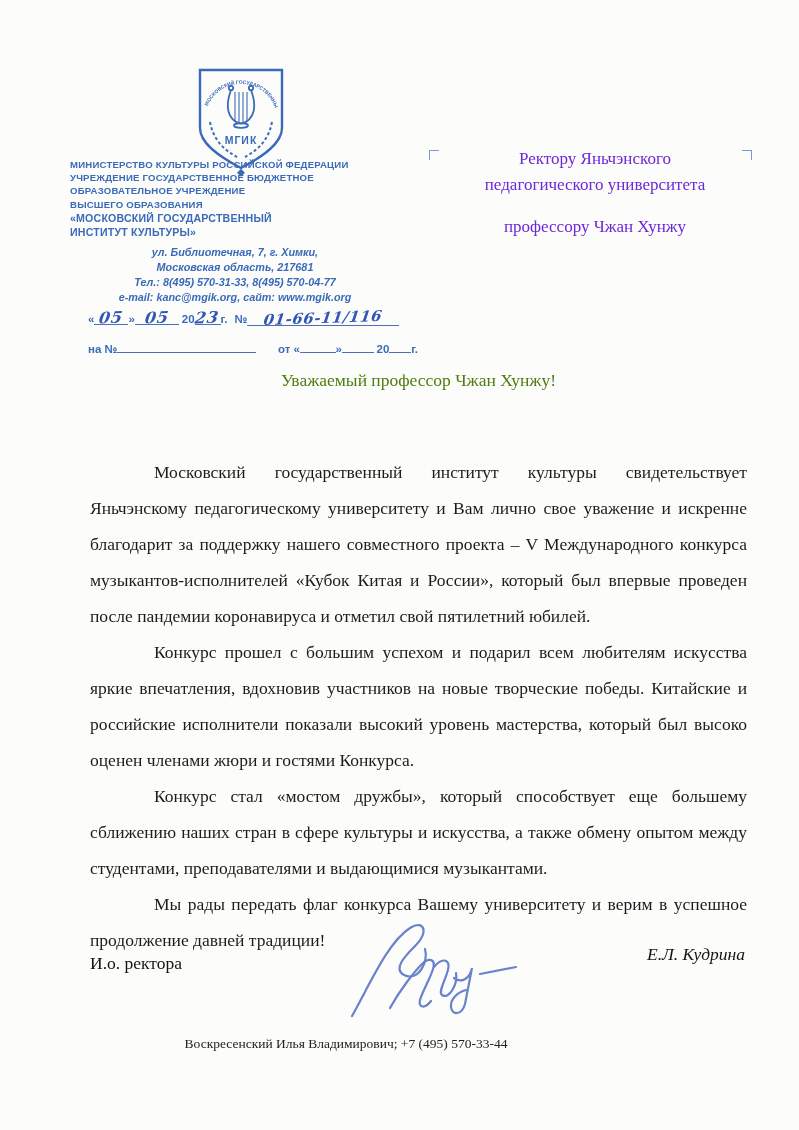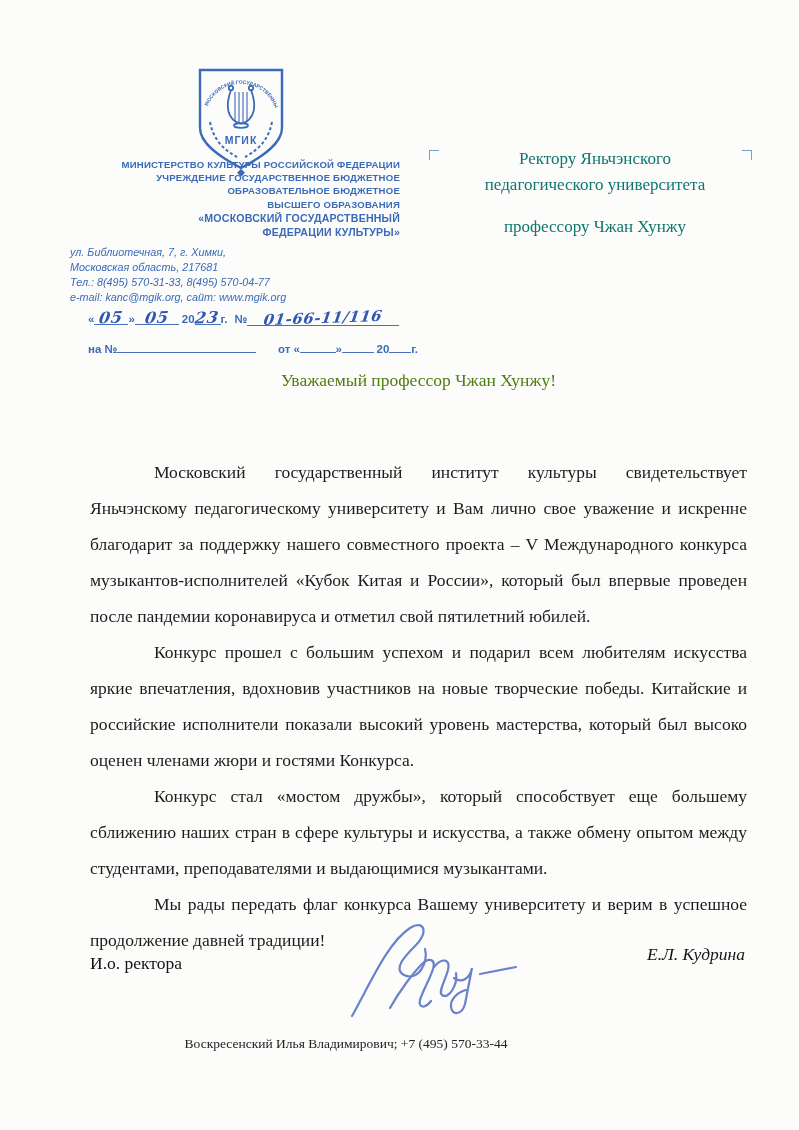--- a/index.html
+++ b/index.html
@@ -5,48 +5,48 @@
   html,body{margin:0;padding:0;background:#e8e8e8;}
   .page{
     position:relative;width:799px;height:1130px;margin:0 auto;
     background:#fcfcfb;overflow:hidden;
     font-family:"Liberation Serif", serif;color:#1e1e1e;
     box-shadow:0 0 6px rgba(0,0,0,.25);
   }
   
   .emblem{position:absolute;left:190px;top:64px;width:102px;height:116px;}
   .org-block{
-    position:absolute;left:70px;top:158px;width:330px;text-align:right;
+    position:absolute;left:70px;top:158px;width:330px;text-align:left;
     font-family:"Liberation Sans", sans-serif;font-weight:bold;
     color:#3a6ab8;font-size:9.6px;line-height:13.2px;letter-spacing:.2px;
   }
   .org-block .big{font-size:10.6px;line-height:14.5px;}
   .addr-block{
-    position:absolute;left:70px;top:245px;width:330px;
-    font-family:"Liberation Sans", sans-serif;font-weight:normal;font-style:italic;
+    position:absolute;left:70px;top:245px;width:330px;text-align:center;
+    font-family:"Liberation Sans", sans-serif;font-weight:bold;font-style:italic;
     color:#3a6ab8;font-size:10.8px;line-height:15px;
   }
   .form-line{
     position:absolute;left:88px;width:330px;display:flex;align-items:baseline;
     font-family:"Liberation Sans", sans-serif;font-weight:bold;
     color:#3a6ab8;font-size:11.5px;white-space:nowrap;
   }
   .form-line.l1{top:308px;}
   .form-line.l2{top:336px;}
   .blank{display:inline-block;border-bottom:1.3px solid #4a6fbd;text-align:center;height:16px;}
   .hand{
     font-family:"DejaVu Serif", serif;font-style:italic;font-weight:bold;
     color:#3156b5;font-size:16px;display:inline-block;
     transform:skewX(-10deg) rotate(-2deg);letter-spacing:1px;
   }
   .hand.num{font-size:15px;letter-spacing:.5px;}
   
   .recipient{
     position:absolute;left:442px;top:146px;width:306px;text-align:center;
-    font-size:17px;line-height:26px;color:#0f766e;
+    font-size:17px;line-height:26px;color:#6d28d9;
   }
   .recipient .gap{height:16px;}
   .corner{position:absolute;width:9px;height:9px;top:150px;}
   .corner.left{left:429px;border-left:1.5px solid #7b9bd6;border-top:1.5px solid #7b9bd6;}
   .corner.right{left:742px;border-right:1.5px solid #7b9bd6;border-top:1.5px solid #7b9bd6;}
   
   .salutation{
     position:absolute;left:90px;top:370px;width:657px;text-align:center;
     font-size:17.5px;color:#4d7c0f;
   }
@@ -94,24 +94,24 @@
       <path d="M20 58 C23 74 32 85 47 93"></path>
       <path d="M82 58 C79 74 70 85 55 93"></path>
     </g>
     <text x="51" y="80" text-anchor="middle" font-family="Liberation Sans, sans-serif" font-size="10.5" font-weight="bold" fill="#3a6ab8" letter-spacing="1">МГИК</text>
     <rect x="48.2" y="106" width="5.6" height="5.6" fill="#3a6ab8" transform="rotate(45 51 108.8)"></rect>
   </svg>
 
   <div class="org-block">
     <div>МИНИСТЕРСТВО КУЛЬТУРЫ РОССИЙСКОЙ ФЕДЕРАЦИИ</div>
     <div>УЧРЕЖДЕНИЕ ГОСУДАРСТВЕННОЕ БЮДЖЕТНОЕ</div>
-    <div>ОБРАЗОВАТЕЛЬНОЕ БЮДЖЕТНОЕ</div>
+    <div>ОБРАЗОВАТЕЛЬНОЕ УЧРЕЖДЕНИЕ</div>
     <div>ВЫСШЕГО ОБРАЗОВАНИЯ</div>
     <div class="big">«МОСКОВСКИЙ ГОСУДАРСТВЕННЫЙ</div>
-    <div class="big">ФЕДЕРАЦИИ КУЛЬТУРЫ»</div>
+    <div class="big">ИНСТИТУТ КУЛЬТУРЫ»</div>
   </div>
 
   <div class="addr-block">
     <div>ул. Библиотечная, 7, г. Химки,</div>
     <div>Московская область, 217681</div>
     <div>Тел.: 8(495) 570-31-33, 8(495) 570-04-77</div>
     <div>e-mail: kanc@mgik.org, сайт: www.mgik.org</div>
   </div>
 
   <div class="form-line l1">

